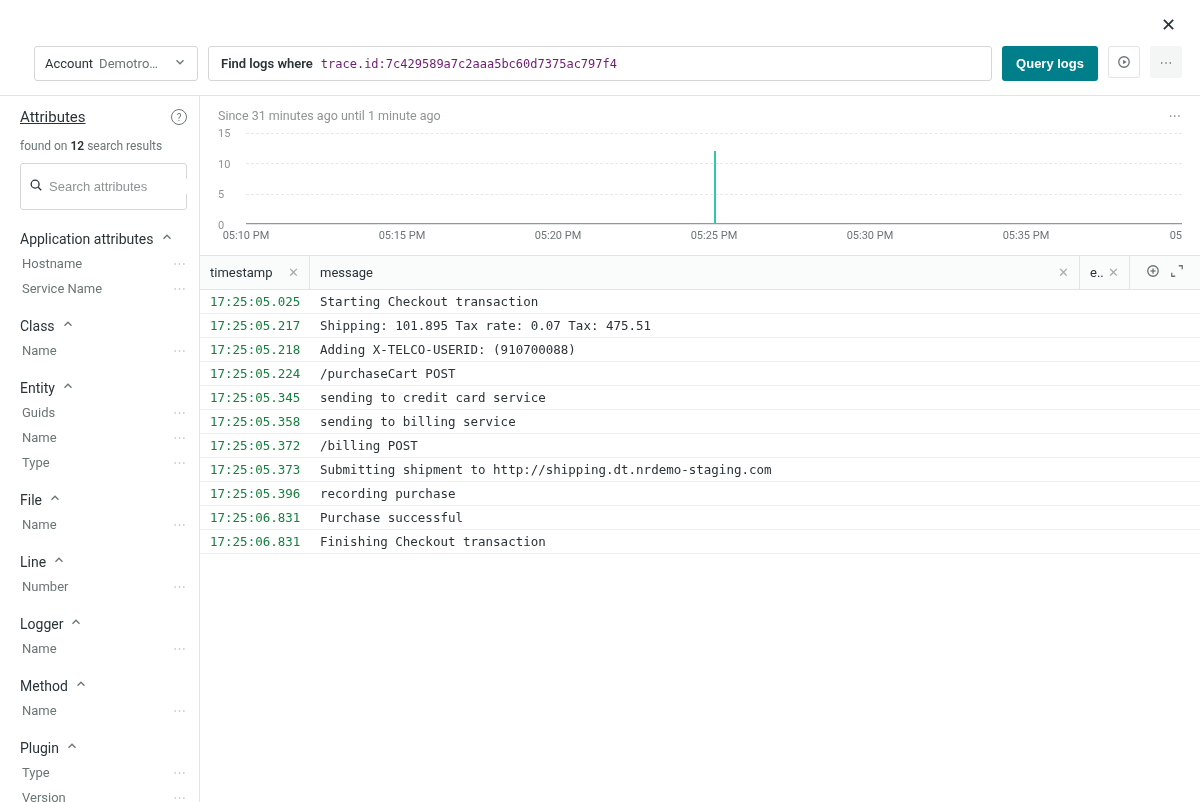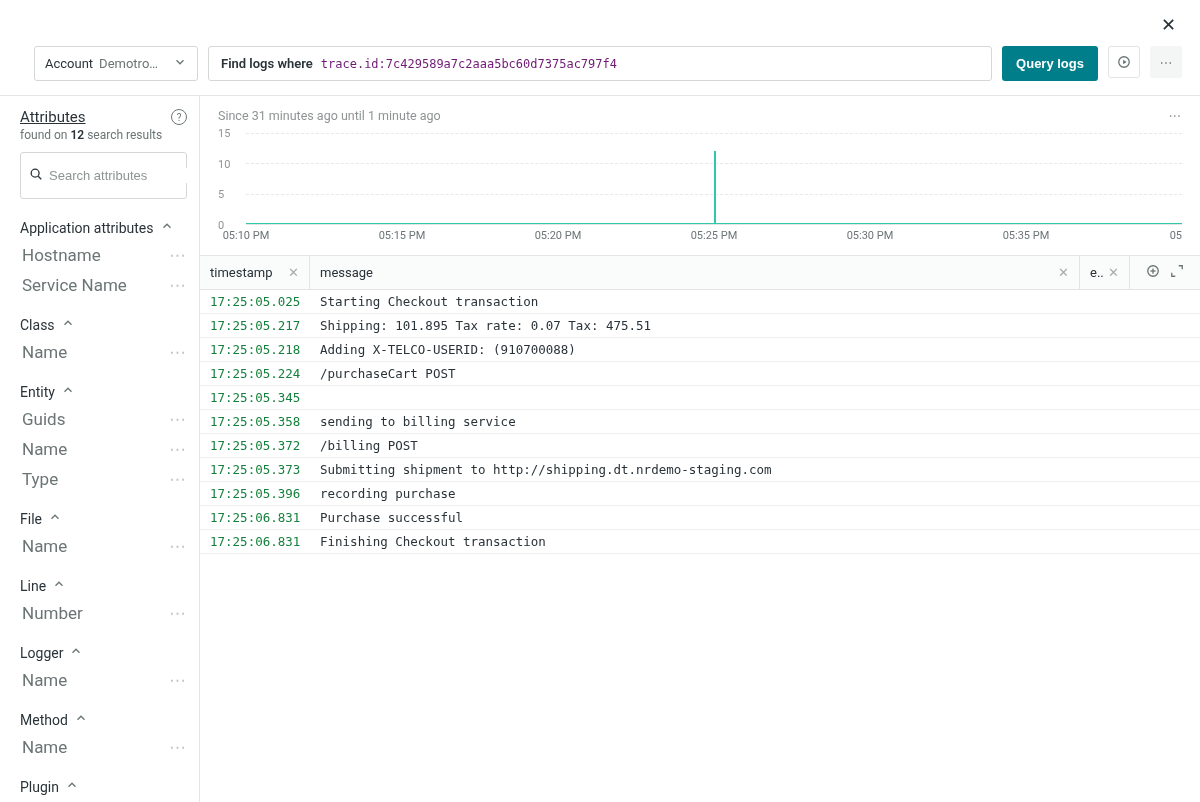--- a/index.html
+++ b/index.html
@@ -22,29 +22,29 @@
   .iconbtn.ghost { border: none; background: #f4f5f5; }
 
   
   .body { display: flex; flex: 1; overflow: hidden; }
 
   
   .sidebar { width: 200px; border-right: 1px solid #e3e4e4; padding: 12px 12px 12px 20px; overflow-y: auto; }
   .sidebar-header { display: flex; align-items: center; justify-content: space-between; }
   .sidebar-title { font-size: 15px; font-weight: 400; color: #293338; text-decoration: underline; }
   .help-icon { width: 16px; height: 16px; border: 1.5px solid #6b7575; border-radius: 50%; display: flex; align-items: center; justify-content: center; font-size: 10px; color: #6b7575; cursor: pointer; }
-  .sidebar-sub { font-size: 12px; color: #6b7575; margin-top: 2px; margin-bottom: 10px; }
+  .sidebar-sub { font-size: 12px; color: #6b7575; margin-top: 13px; margin-bottom: 10px; }
   .sidebar-sub b { color: #293338; font-weight: 600; }
   .attr-search { display: flex; align-items: center; border: 1px solid #d5d7d7; border-radius: 3px; padding: 14px 8px; margin-bottom: 16px; }
   .attr-search input { border: none; outline: none; flex: 1; font-size: 13px; color: #293338; margin-left: 6px; }
   .attr-search input::placeholder { color: #8e9494; }
   .sgroup { margin-bottom: 12px; }
   .sgroup-head { display: flex; align-items: center; font-size: 14px; color: #293338; padding: 4px 0; cursor: pointer; }
   .sgroup-head .chev { margin-left: 6px; color: #6b7575; font-size: 11px; }
-  .sitem { display: flex; align-items: center; justify-content: space-between; padding: 5px 0 5px 2px; color: #6b7575; font-size: 17px; cursor: pointer; gap: 40px; }
+  .sitem { display: flex; align-items: center; justify-content: space-between; padding: 5px 0 5px 2px; color: #6b7575; font-size: 13px; cursor: pointer; gap: 40px; }
   .sitem .dots { color: #c0c4c4; letter-spacing: 1px; }
 
   
   .main { flex: 1; display: flex; flex-direction: column; overflow: hidden; }
   .timerange-row { display: flex; align-items: center; padding: 12px 18px 6px 18px; color: #8e9494; font-size: 12.5px; }
   .timerange-row .more { margin-left: auto; color: #8e9494; cursor: pointer; letter-spacing: 1px; }
 
   
   .chart-wrap { padding: 4px 18px 6px 18px; }
   .chart { position: relative; height: 110px; }
@@ -330,20 +330,21 @@
             <div class="td tools"></div>
           </div>
           <div class="tr">
             <div class="td ts">17:25:05.224</div>
             <div class="td msg">/purchaseCart POST</div>
             <div class="td e"></div>
             <div class="td tools"></div>
           </div>
           <div class="tr">
             <div class="td ts">17:25:05.345</div>
+            <div class="td msg">sending to credit card service</div>
             <div class="td e"></div>
             <div class="td tools"></div>
           </div>
           <div class="tr">
             <div class="td ts">17:25:05.358</div>
             <div class="td msg">sending to billing service</div>
             <div class="td e"></div>
             <div class="td tools"></div>
           </div>
           <div class="tr">

